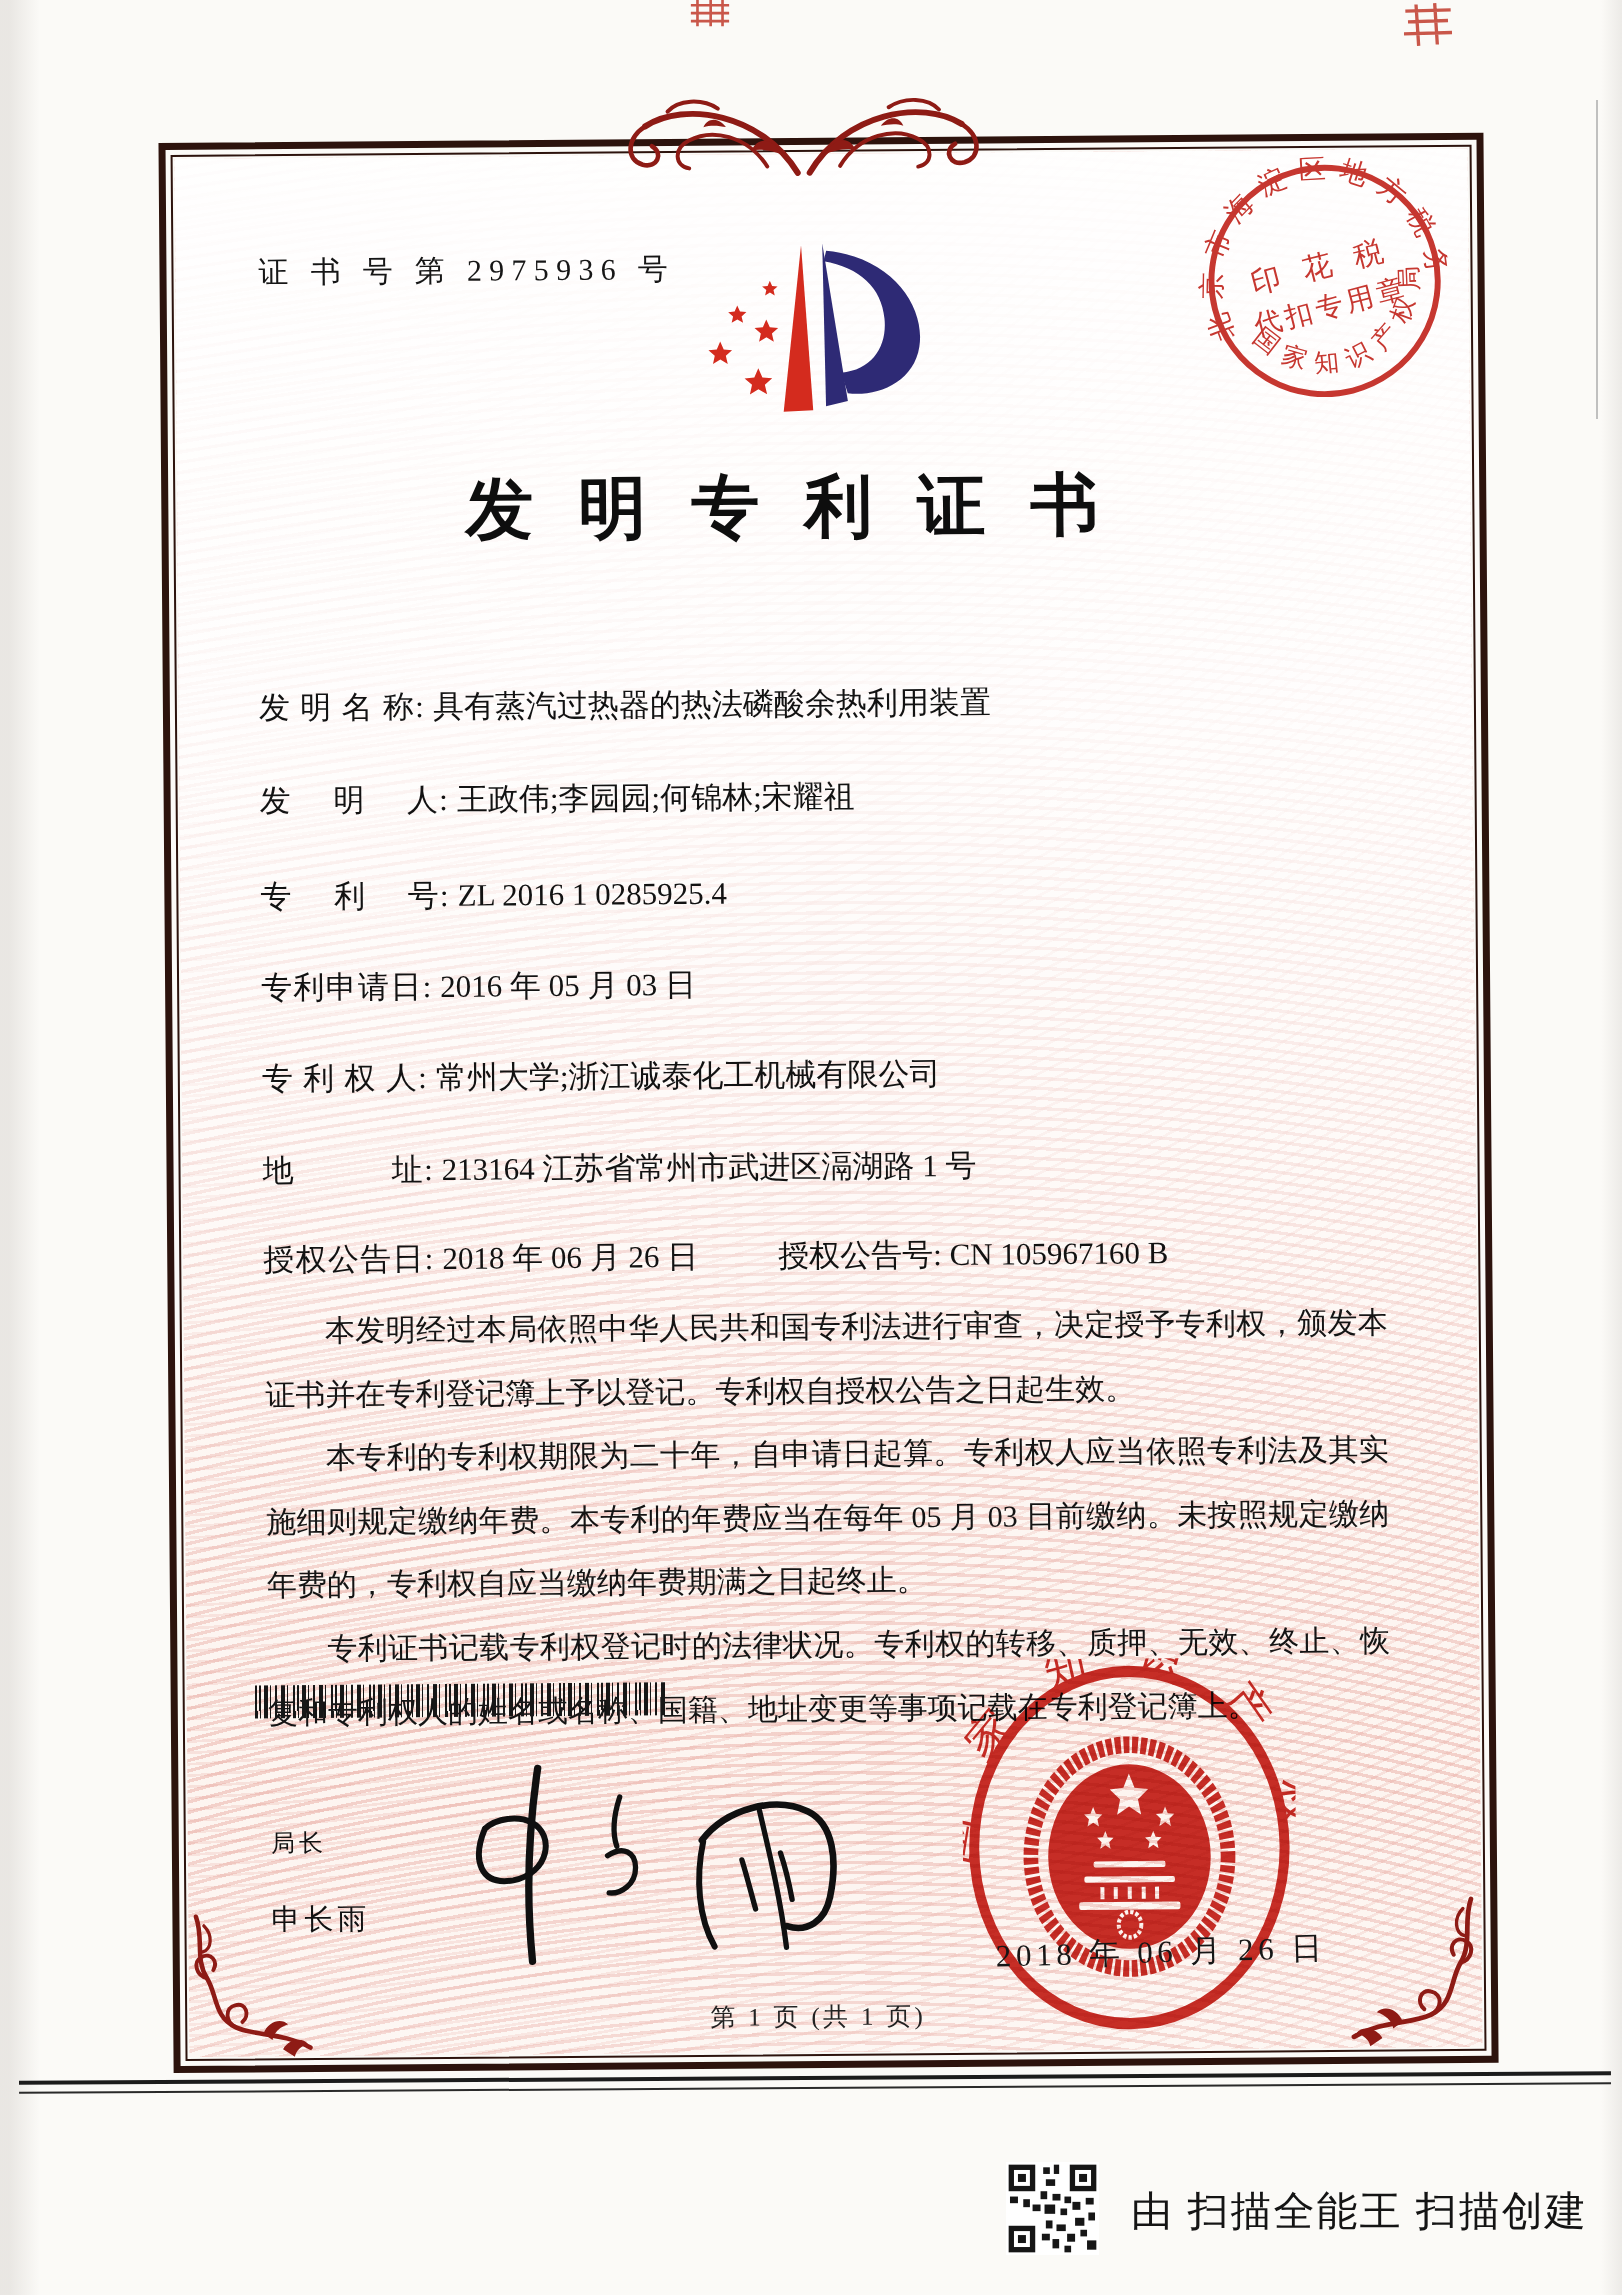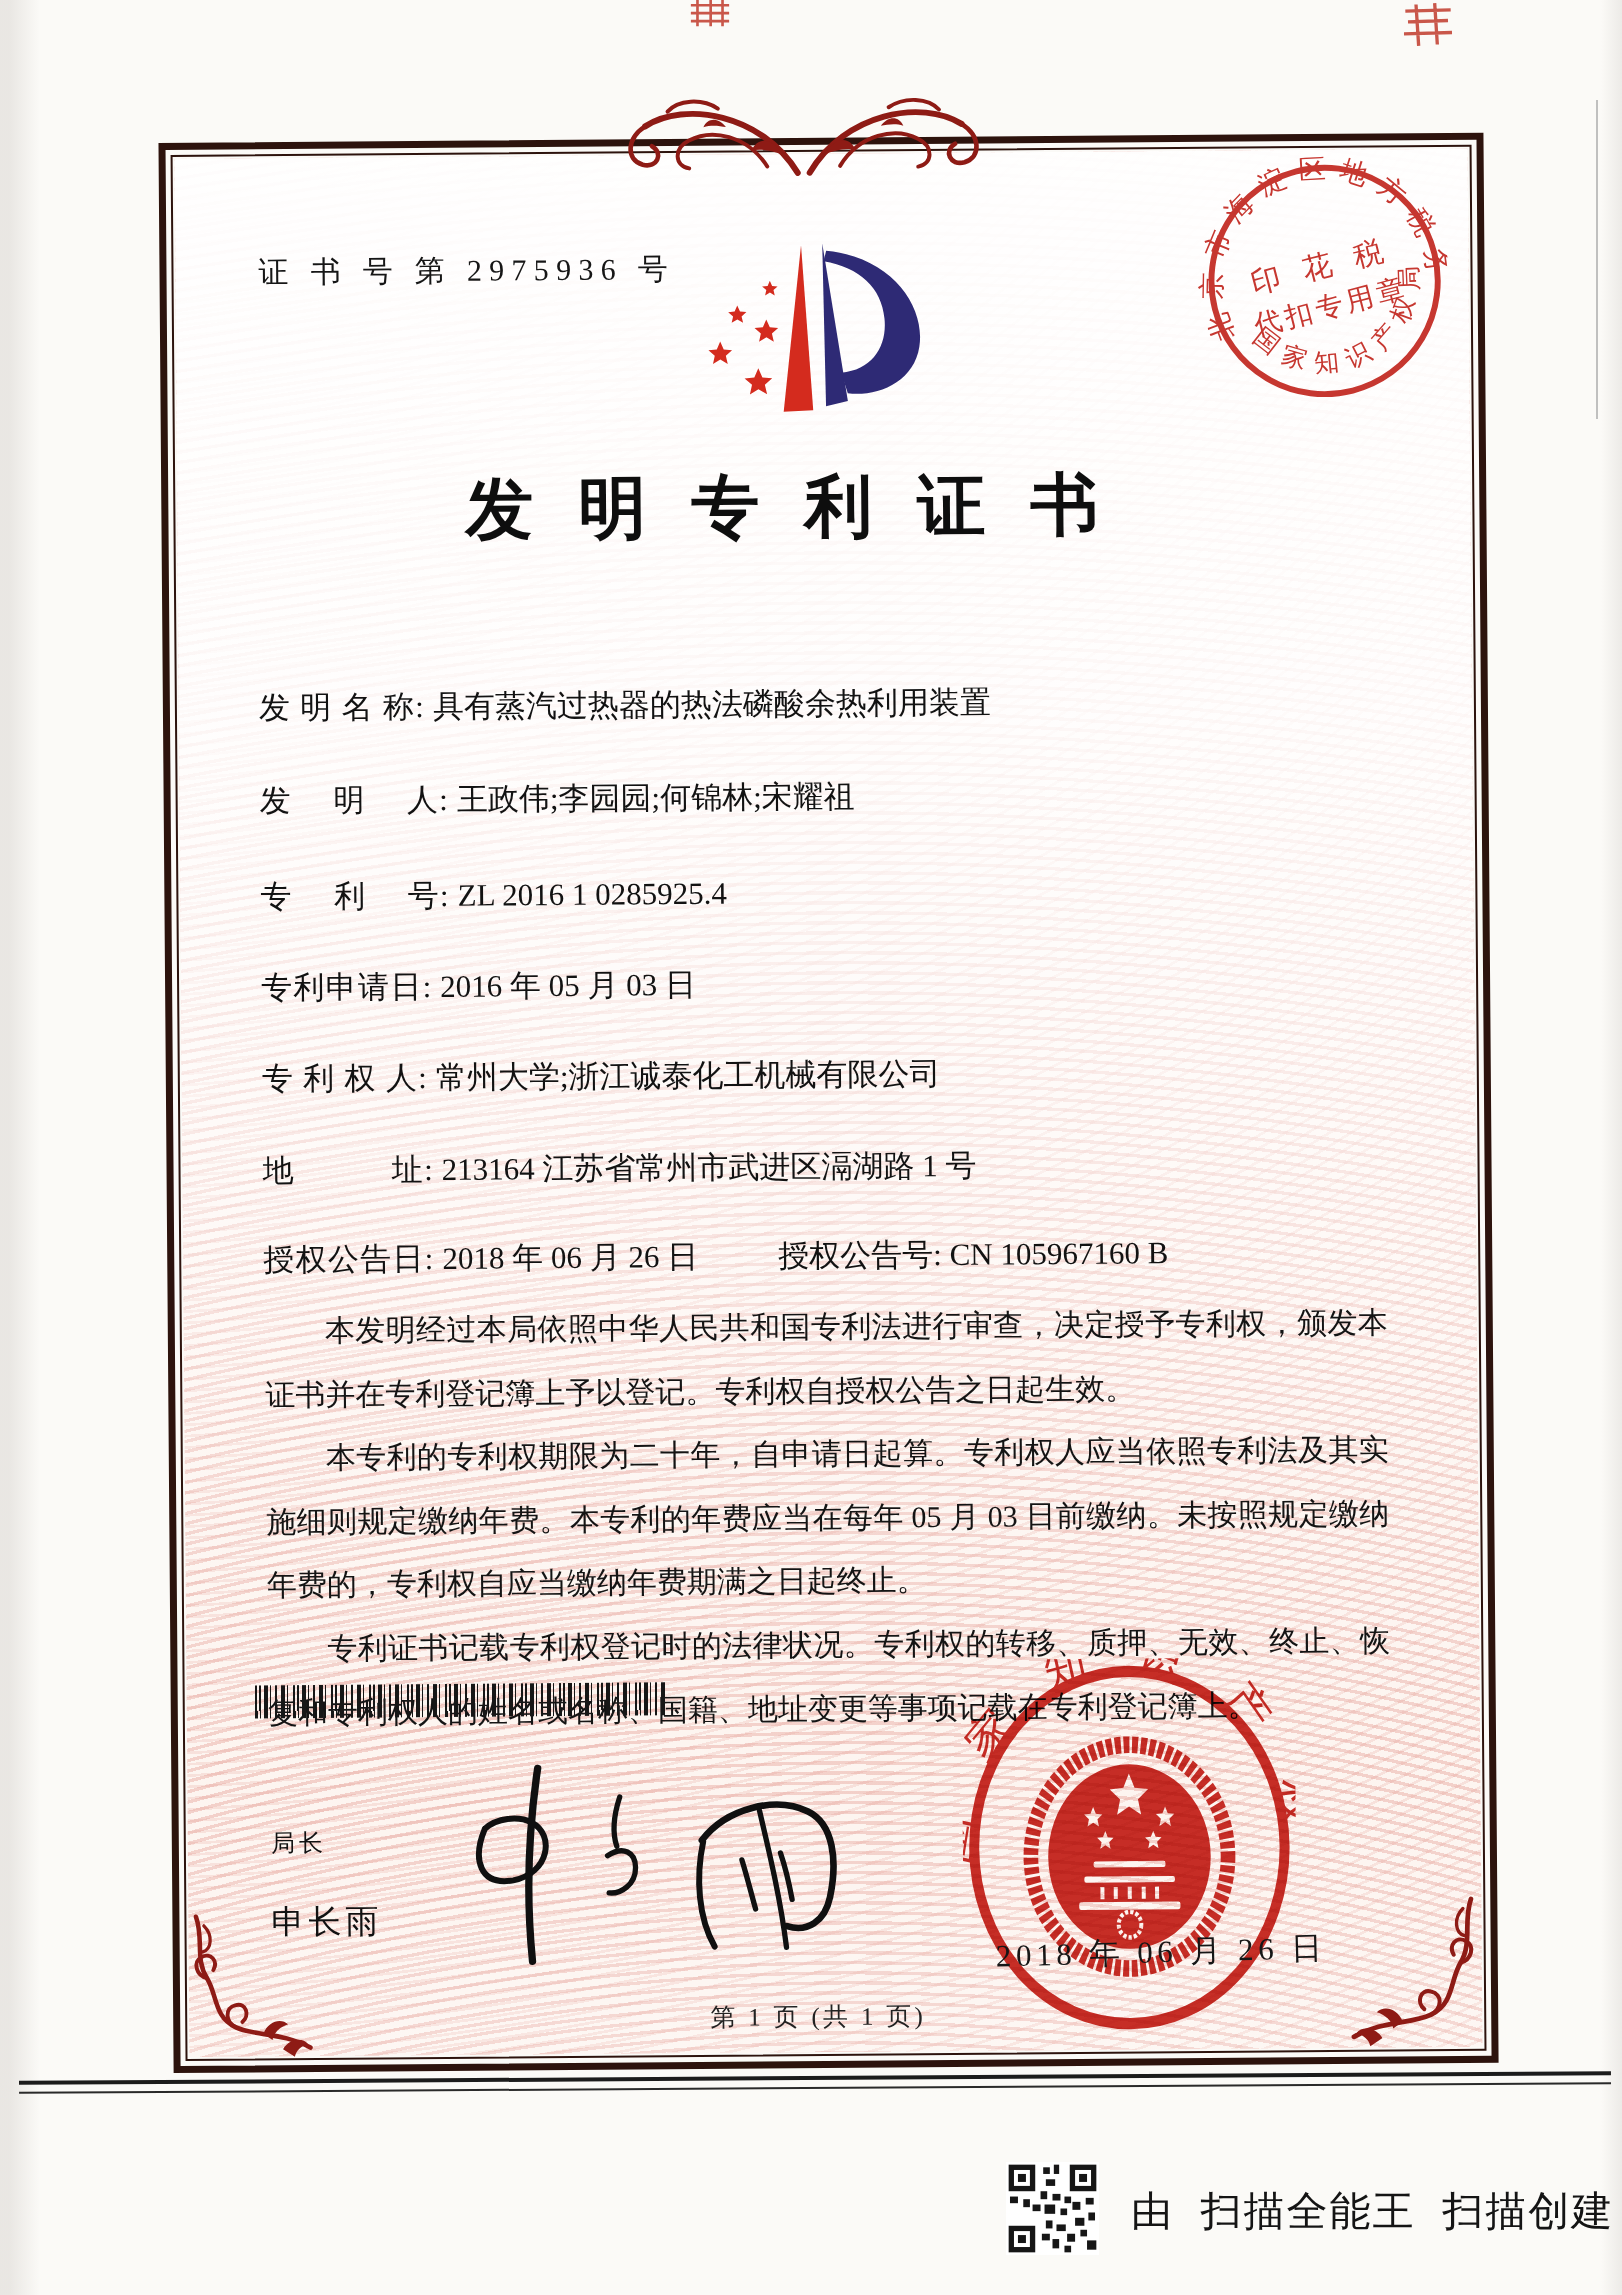--- a/index.html
+++ b/index.html
@@ -49,21 +49,21 @@
   .f-addr{top:1146px;}
   .f-grant{top:1235px;}
   .f-grant2{position:absolute;left:777px;top:1235px;font-size:31px;white-space:nowrap;color:#121212;}
   .paras{
     position:absolute;left:263px;top:1295px;width:1123px;
     font-size:30px;line-height:2.12;text-align:justify;color:#141414;
   }
   .paras p{margin:0;text-indent:2em;}
   .footer-page{position:absolute;left:0;top:2000px;width:1622px;text-align:center;font-size:25px;letter-spacing:3.3px;color:#222;}
   .director{position:absolute;left:265px;top:1823px;font-size:24px;letter-spacing:4px;color:#111;}
-  .director-name{position:absolute;left:265px;top:1896px;font-size:33px;letter-spacing:4px;color:#111;}
+  .director-name{position:absolute;left:265px;top:1896px;font-size:29px;letter-spacing:4px;color:#111;}
   
   .barcode{
     position:absolute;left:250px;top:1681px;width:411px;height:33px;
     background:repeating-linear-gradient(90deg,
       #171717 0 2.7px, rgba(0,0,0,0) 2.7px 4.7px,
       #171717 4.7px 6px, rgba(0,0,0,0) 6px 9.3px,
       #171717 9.3px 13.3px, rgba(0,0,0,0) 13.3px 15.3px,
       #171717 15.3px 16.6px, rgba(0,0,0,0) 16.6px 20px,
       #171717 20px 22px, rgba(0,0,0,0) 22px 26px,
       #171717 26px 30px, rgba(0,0,0,0) 30px 32px,
@@ -80,21 +80,21 @@
   .orn-br{position:absolute;left:1339px;top:1900px;width:140px;height:156px;transform:scaleX(-1);}
   
   .edge-line{position:absolute;left:18.6px;top:2076px;width:1592px;height:6.7px;border-top:4.7px solid #1c1c1c;border-bottom:2px solid #2a2a2a;transform:rotate(-0.35deg);}
   .right-scan-line{position:absolute;left:1596px;top:100px;width:2px;height:319px;background:#9a9a9a;opacity:.6;}
   .bleed-a{position:absolute;left:688px;top:0;width:44px;height:29px;}
   .bleed-b{position:absolute;left:1400px;top:2.7px;width:56px;height:47px;}
   
   .qr{position:absolute;left:1006px;top:2162px;width:93px;height:93px;}
   .scan-credit{
     position:absolute;left:1131px;top:2184px;font-size:41px;font-weight:500;
-    font-family:Liberation Mono, monospace;color:#141414;letter-spacing:2px;white-space:nowrap;
+    font-family:Liberation Sans, sans-serif;color:#141414;letter-spacing:2px;white-space:nowrap;
   }
 </style>
 </head>
 <body>
 
 <div class="page">
 
   <div class="sheet">
 
     <div class="frame">

